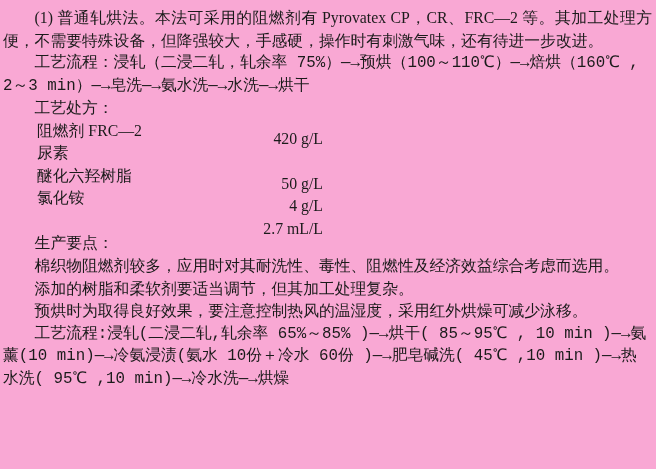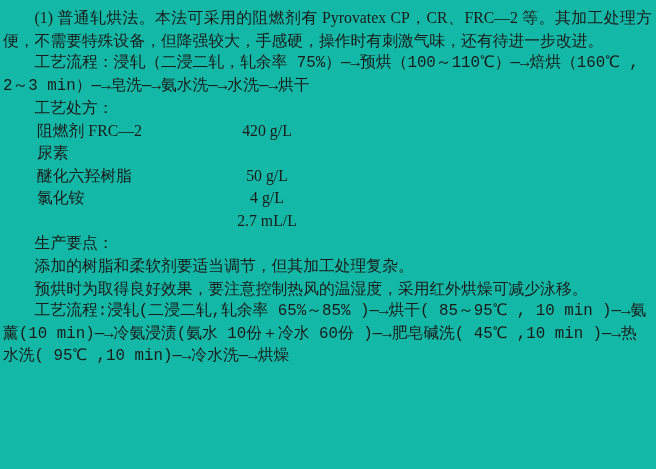--- a/index.html
+++ b/index.html
@@ -5,21 +5,21 @@
   html, body {
     margin: 0;
     padding: 0;
     background: #ffffff;
   }
   .doc {
     width: 656px;
     height: 469px;
     box-sizing: border-box;
     padding: 7px 4px 4px 3px;
-    background: #14b8a6;
+    background: #f9a8d4;
     color: #1b1b1b;
     font-family: "Liberation Serif", "DejaVu Serif", serif;
     font-size: 15.8px;
     line-height: 22.55px;
     overflow: hidden;
   }
   .para {
     margin: 0;
     text-indent: 2em;
     text-align: justify;
@@ -29,23 +29,23 @@
   .recipe-row {
     position: relative;
     height: 22.55px;
     line-height: 22.55px;
     white-space: nowrap;
   }
   .recipe-label { margin-left: 34px; }
   .recipe-value {
     position: absolute;
     left: 208px;
-    top: 0;
+    top: 8px;
     width: 112px;
-    text-align: center;
+    text-align: right;
   }
 </style>
 </head>
 <body>
 
 <div class="doc">
 
   <p class="para">(1) 普通轧烘法。本法可采用的阻燃剂有 Pyrovatex CP，CR、FRC—2 等。其加工处理方便，不需要特殊设备，但降强较大，手感硬，操作时有刺激气味，还有待进一步改进。</p>
 
   <p class="para no-justify">工艺流程：浸轧（二浸二轧，轧余率 75%）—→预烘（100～110℃）—→焙烘（160℃ , 2～3 min）—→皂洗—→氨水洗—→水洗—→烘干</p>
@@ -67,19 +67,20 @@
     <div class="recipe-row">
       <span class="recipe-label">氯化铵</span>
       <span class="recipe-value">4 g/L</span>
     </div>
     <div class="recipe-row">
       <span class="recipe-value">2.7 mL/L</span>
     </div>
   </div>
 
   <p class="para">生产要点：</p>
+  <p class="para">棉织物阻燃剂较多，应用时对其耐洗性、毒性、阻燃性及经济效益综合考虑而选用。</p>
   <p class="para">添加的树脂和柔软剂要适当调节，但其加工处理复杂。</p>
   <p class="para">预烘时为取得良好效果，要注意控制热风的温湿度，采用红外烘燥可减少泳移。</p>
 
 
   <p class="para no-justify">工艺流程:浸轧(二浸二轧,轧余率 65%～85% )—→烘干( 85～95℃ , 10 min )—→氨薰(10 min)—→冷氨浸渍(氨水 10份＋冷水 60份 )—→肥皂碱洗( 45℃ ,10 min )—→热水洗( 95℃ ,10 min)—→冷水洗—→烘燥</p>
 
 </div>
 
 </body></html>

